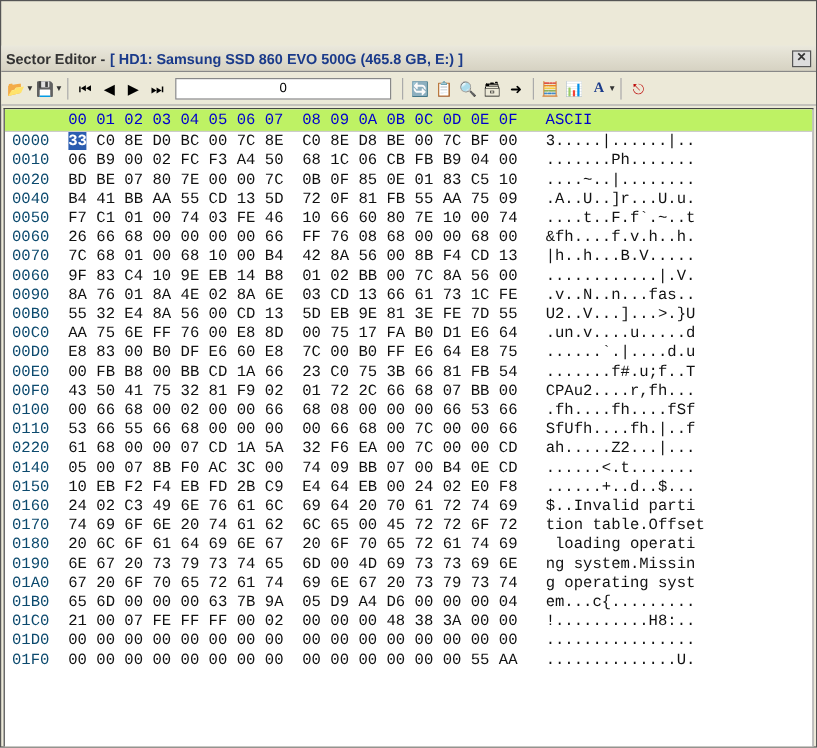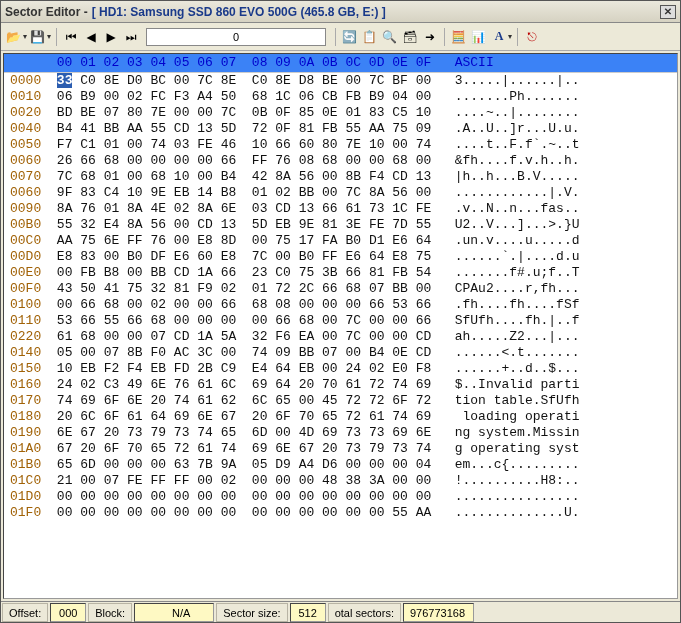--- a/index.html
+++ b/index.html
@@ -16,20 +16,21 @@
   .titlebar {
     background: linear-gradient(to bottom, #eae8dc, #d6d2c2);
     border-bottom: 1px solid #888;
     height: 22px;
     display: flex;
     align-items: center;
     padding: 0 4px;
     font-size: 12px;
     font-weight: bold;
     color: #333;
+    margin-top: 37px;
   }
   .titlebar .tlabel { font-weight: bold; }
   .titlebar .tinfo { color: #1a3a8a; margin-left: 4px; }
   .titlebar .spacer { flex: 1; }
   .close-btn {
     width: 16px;
     height: 14px;
     border: 1px solid #555;
     background: #ddd;
     display: flex;
@@ -81,30 +82,30 @@
     overflow-y: auto;
     font-family: "Courier New", monospace;
     font-size: 13px;
     line-height: 16px;
   }
   .hexview::-webkit-scrollbar { width: 16px; }
   .hexview::-webkit-scrollbar-track { background: #eee; border-left:1px solid #ccc;}
   .hexview::-webkit-scrollbar-thumb { background: #c8c8c8; border:1px solid #888;}
   .hexhead {
     border-bottom: 1px solid #ccc;
-    background: #3b82f6;
+    background: #bef264;
     color: #0000cc;
     white-space: pre;
     padding: 1px 4px 1px 6px;
   }
   .hexrow {
     white-space: pre;
     padding: 0 4px 0 6px;
   }
-  .off { color: #a16207; }
+  .off { color: #0c4a6e; }
   .hx  { color: #111; }
   .hxsel { background: #2b5db0; color: #fff; font-weight: bold; }
   .asc { color: #111; }
   .ascdiv { color:#ccc; }
   .statusbar {
     height: 22px;
     display: flex;
     align-items: stretch;
     border-top: 1px solid #888;
     background: #ece9d8;
@@ -173,21 +174,21 @@
       <div class="hexrow"><span class="off">00C0</span>  <span class="hx">AA 75 6E FF 76 00 E8 8D  00 75 17 FA B0 D1 E6 64</span><span class="ascdiv">   </span><span class="asc">.un.v....u.....d</span></div>
       <div class="hexrow"><span class="off">00D0</span>  <span class="hx">E8 83 00 B0 DF E6 60 E8  7C 00 B0 FF E6 64 E8 75</span><span class="ascdiv">   </span><span class="asc">......`.|....d.u</span></div>
       <div class="hexrow"><span class="off">00E0</span>  <span class="hx">00 FB B8 00 BB CD 1A 66  23 C0 75 3B 66 81 FB 54</span><span class="ascdiv">   </span><span class="asc">.......f#.u;f..T</span></div>
       <div class="hexrow"><span class="off">00F0</span>  <span class="hx">43 50 41 75 32 81 F9 02  01 72 2C 66 68 07 BB 00</span><span class="ascdiv">   </span><span class="asc">CPAu2....r,fh...</span></div>
       <div class="hexrow"><span class="off">0100</span>  <span class="hx">00 66 68 00 02 00 00 66  68 08 00 00 00 66 53 66</span><span class="ascdiv">   </span><span class="asc">.fh....fh....fSf</span></div>
       <div class="hexrow"><span class="off">0110</span>  <span class="hx">53 66 55 66 68 00 00 00  00 66 68 00 7C 00 00 66</span><span class="ascdiv">   </span><span class="asc">SfUfh....fh.|..f</span></div>
       <div class="hexrow"><span class="off">0220</span>  <span class="hx">61 68 00 00 07 CD 1A 5A  32 F6 EA 00 7C 00 00 CD</span><span class="ascdiv">   </span><span class="asc">ah.....Z2...|...</span></div>
       <div class="hexrow"><span class="off">0140</span>  <span class="hx">05 00 07 8B F0 AC 3C 00  74 09 BB 07 00 B4 0E CD</span><span class="ascdiv">   </span><span class="asc">......&lt;.t.......</span></div>
       <div class="hexrow"><span class="off">0150</span>  <span class="hx">10 EB F2 F4 EB FD 2B C9  E4 64 EB 00 24 02 E0 F8</span><span class="ascdiv">   </span><span class="asc">......+..d..$...</span></div>
       <div class="hexrow"><span class="off">0160</span>  <span class="hx">24 02 C3 49 6E 76 61 6C  69 64 20 70 61 72 74 69</span><span class="ascdiv">   </span><span class="asc">$..Invalid parti</span></div>
-      <div class="hexrow"><span class="off">0170</span>  <span class="hx">74 69 6F 6E 20 74 61 62  6C 65 00 45 72 72 6F 72</span><span class="ascdiv">   </span><span class="asc">tion table.SfUfh</span></div>
+      <div class="hexrow"><span class="off">0170</span>  <span class="hx">74 69 6F 6E 20 74 61 62  6C 65 00 45 72 72 6F 72</span><span class="ascdiv">   </span><span class="asc">tion table.Offset</span></div>
       <div class="hexrow"><span class="off">0180</span>  <span class="hx">20 6C 6F 61 64 69 6E 67  20 6F 70 65 72 61 74 69</span><span class="ascdiv">   </span><span class="asc"> loading operati</span></div>
       <div class="hexrow"><span class="off">0190</span>  <span class="hx">6E 67 20 73 79 73 74 65  6D 00 4D 69 73 73 69 6E</span><span class="ascdiv">   </span><span class="asc">ng system.Missin</span></div>
       <div class="hexrow"><span class="off">01A0</span>  <span class="hx">67 20 6F 70 65 72 61 74  69 6E 67 20 73 79 73 74</span><span class="ascdiv">   </span><span class="asc">g operating syst</span></div>
       <div class="hexrow"><span class="off">01B0</span>  <span class="hx">65 6D 00 00 00 63 7B 9A  05 D9 A4 D6 00 00 00 04</span><span class="ascdiv">   </span><span class="asc">em...c{.........</span></div>
       <div class="hexrow"><span class="off">01C0</span>  <span class="hx">21 00 07 FE FF FF 00 02  00 00 00 48 38 3A 00 00</span><span class="ascdiv">   </span><span class="asc">!..........H8:..</span></div>
       <div class="hexrow"><span class="off">01D0</span>  <span class="hx">00 00 00 00 00 00 00 00  00 00 00 00 00 00 00 00</span><span class="ascdiv">   </span><span class="asc">................</span></div>
       <div class="hexrow"><span class="off">01F0</span>  <span class="hx">00 00 00 00 00 00 00 00  00 00 00 00 00 00 55 AA</span><span class="ascdiv">   </span><span class="asc">..............U.</span></div>
     </div>
 </div>
 

